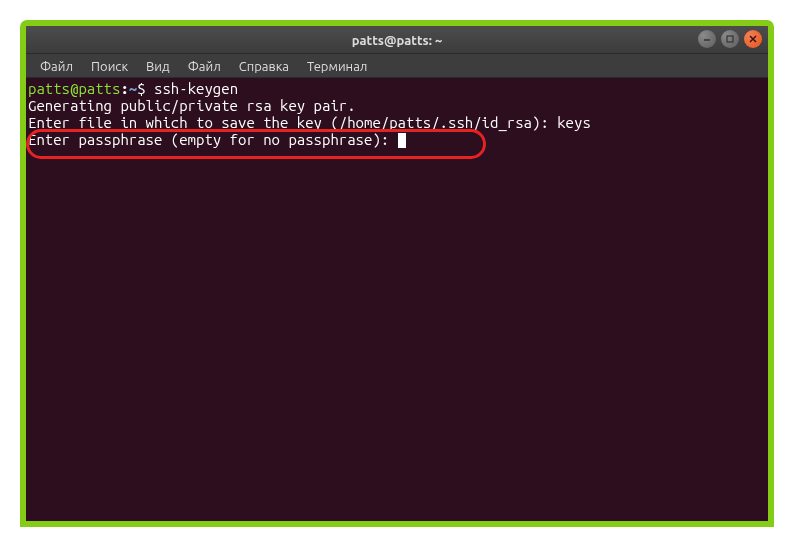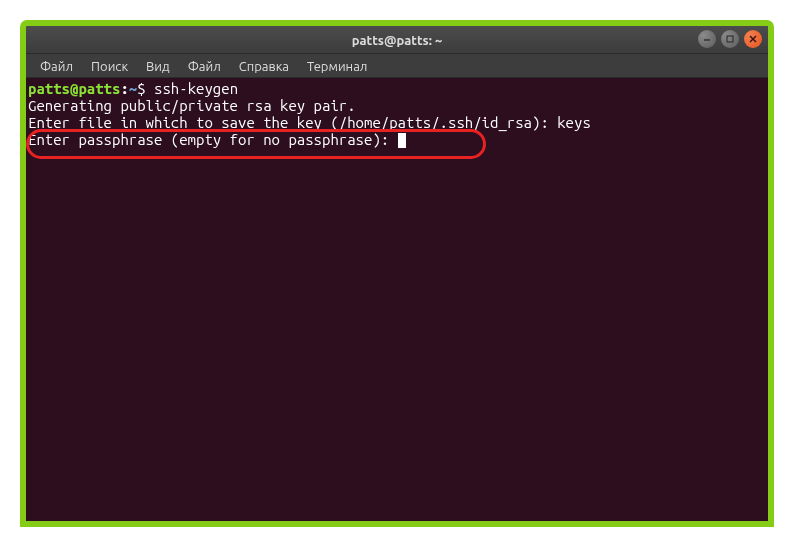--- a/index.html
+++ b/index.html
@@ -74,21 +74,21 @@
       background: #2c0e1e;
       height: calc(100% - 52px);
       padding: 2px 2px;
       color: #ffffff;
       font-size: 15px;
       line-height: 17px;
       font-family: "Ubuntu Mono", "DejaVu Sans Mono", monospace;
       white-space: pre;
       position: relative;
     }
-    .prompt-user { color: #8ae234; font-weight: bold; }
+    .prompt-user { color: #8ae234; font-weight: normal; }
     .prompt-colon { color: #ffffff; font-weight: bold; }
     .prompt-path { color: #729fcf; font-weight: bold; }
     .prompt-dollar { color: #ffffff; }
     .term-text { color: #ffffff; }
     .highlight-ring {
       position: absolute;
       border: 3px solid #e62222;
       border-radius: 20px;
       left: 0px;
       top: 51px;

